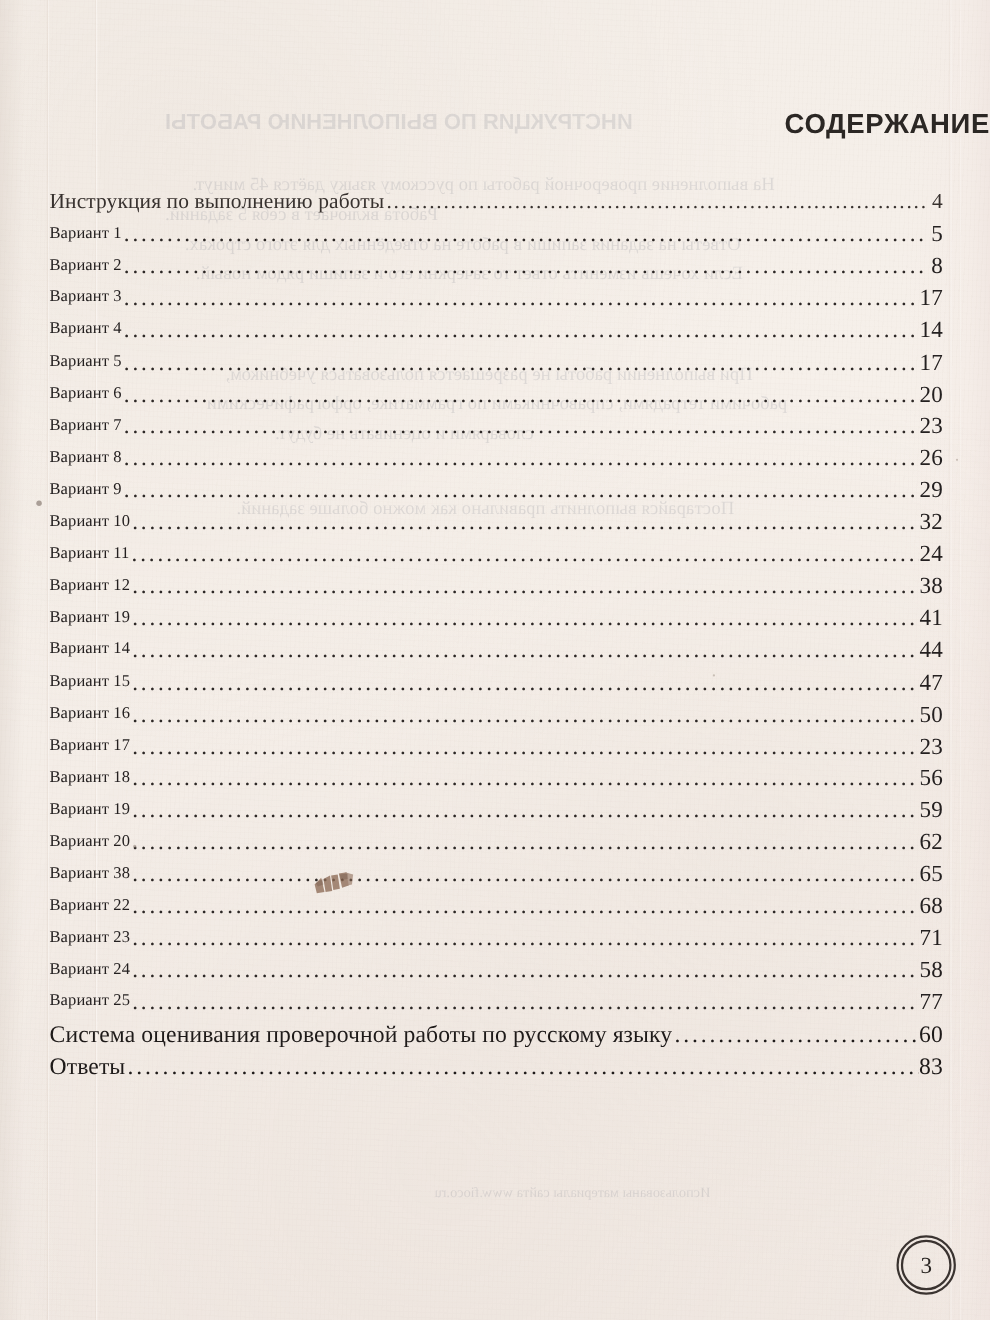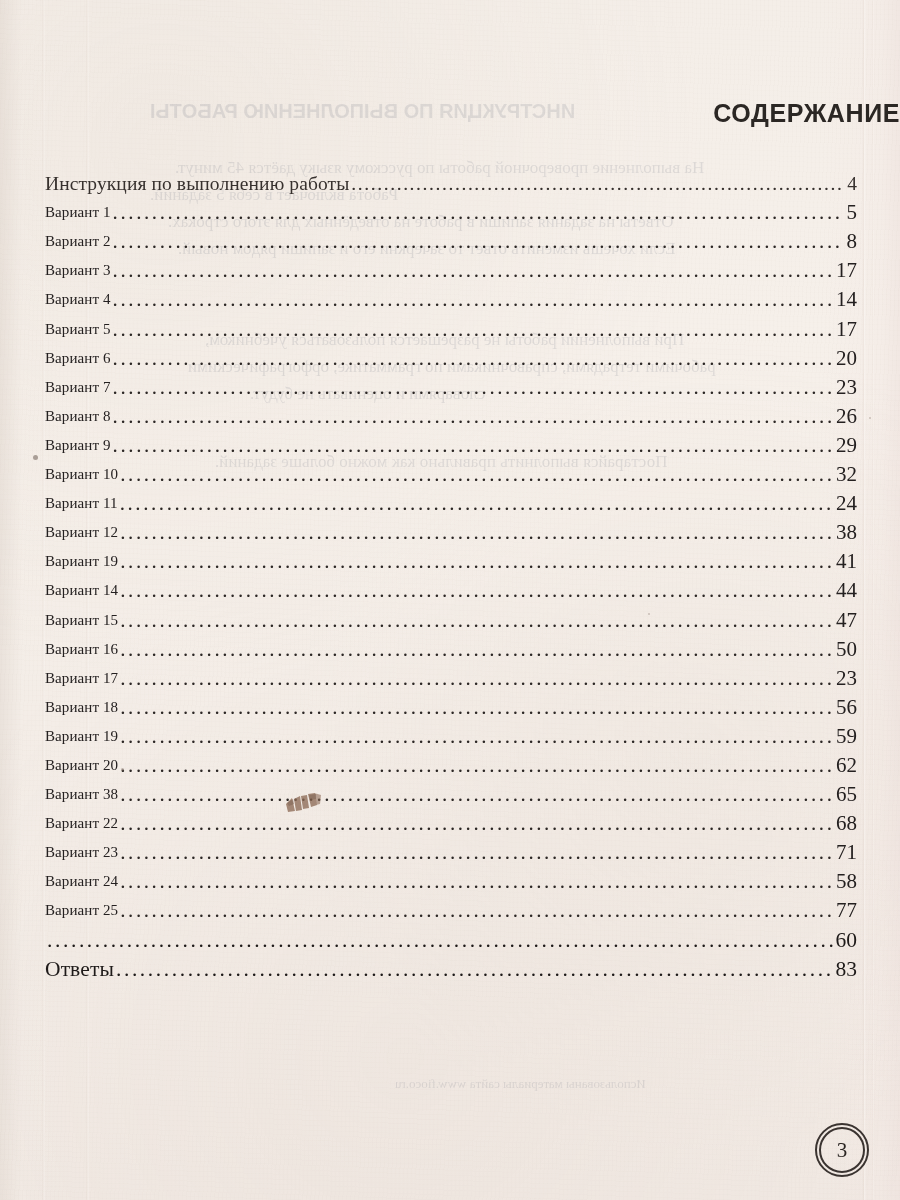--- a/index.html
+++ b/index.html
@@ -354,20 +354,21 @@
         <span class="toc-label">Вариант 24</span>
         <span class="toc-dots">....................................................................................................................................................................................</span>
         <span class="toc-page">58</span>
       </div>
       <div class="toc-row">
         <span class="toc-label">Вариант 25</span>
         <span class="toc-dots">....................................................................................................................................................................................</span>
         <span class="toc-page">77</span>
       </div>
       <div class="toc-row r-strong">
+        <span class="toc-label">Система оценивания проверочной работы по русскому языку</span>
         <span class="toc-dots">....................................................................................................................................................................................</span>
         <span class="toc-page">60</span>
       </div>
       <div class="toc-row r-strong">
         <span class="toc-label">Ответы</span>
         <span class="toc-dots">....................................................................................................................................................................................</span>
         <span class="toc-page">83</span>
       </div>
     </div>
 

